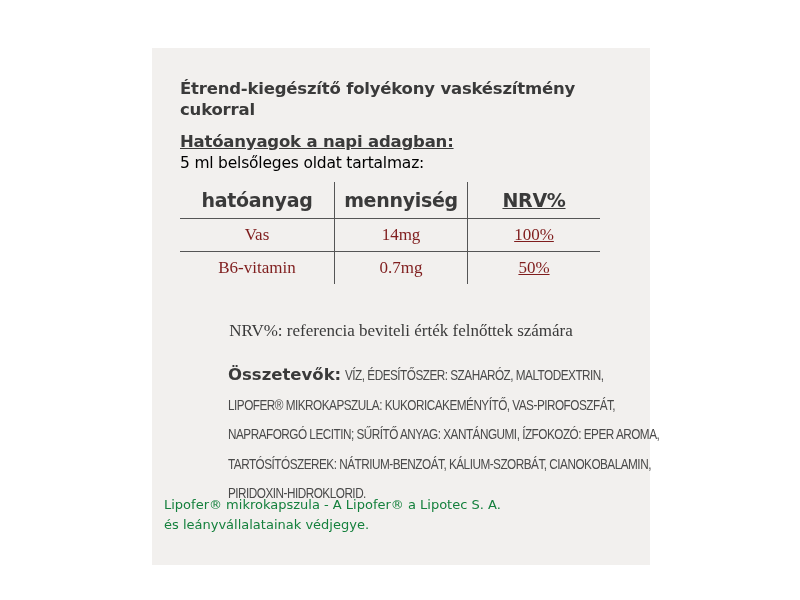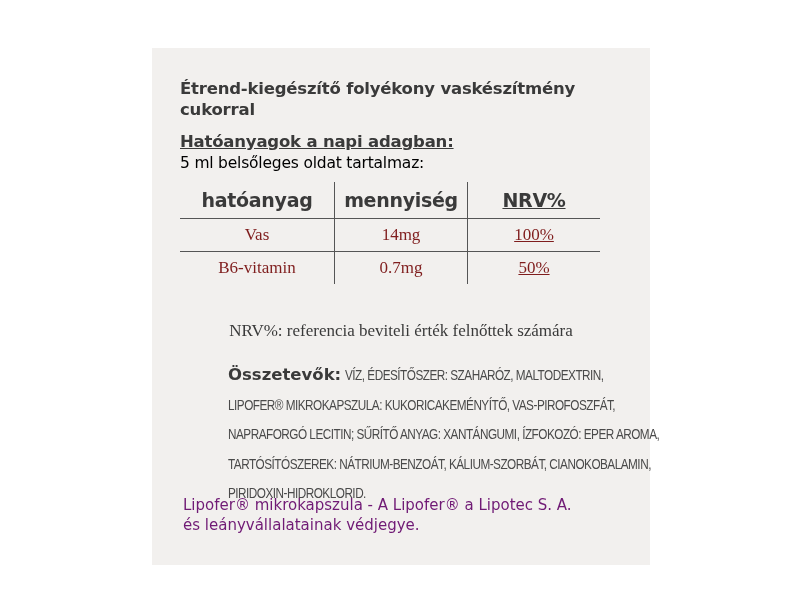--- a/index.html
+++ b/index.html
@@ -50,21 +50,21 @@
     font-family: "DejaVu Sans", "Liberation Sans", sans-serif; font-weight: bold; font-size: 16.5px; color: #3a3a3a;
   }
   .ingredients .body {
     font-family: "Liberation Sans", sans-serif; font-stretch: condensed;
     display: inline; letter-spacing: -0.6px; transform-origin: left;
   }
   .line { display: block; white-space: nowrap; transform: scaleX(0.84); transform-origin: left center; }
   .line.first { transform: none; }
   .line.first .body { display: inline-block; transform: scaleX(0.84); transform-origin: left center; }
   .trademark {
-    position: absolute; left: 31px; top: 447px; font-size: 15px; line-height: 20px; color: #701a75;
+    position: absolute; left: 12px; top: 447px; font-size: 13px; line-height: 20px; color: #15803d;
   }
 </style>
 </head>
 <body>
 
 <div class="panel">
   <div class="title sans">Étrend-kiegészítő folyékony vaskészítmény cukorral</div>
   <div class="subtitle sans">Hatóanyagok a napi adagban:</div>
   <div class="intro sans">5 ml belsőleges oldat tartalmaz:</div>
 

